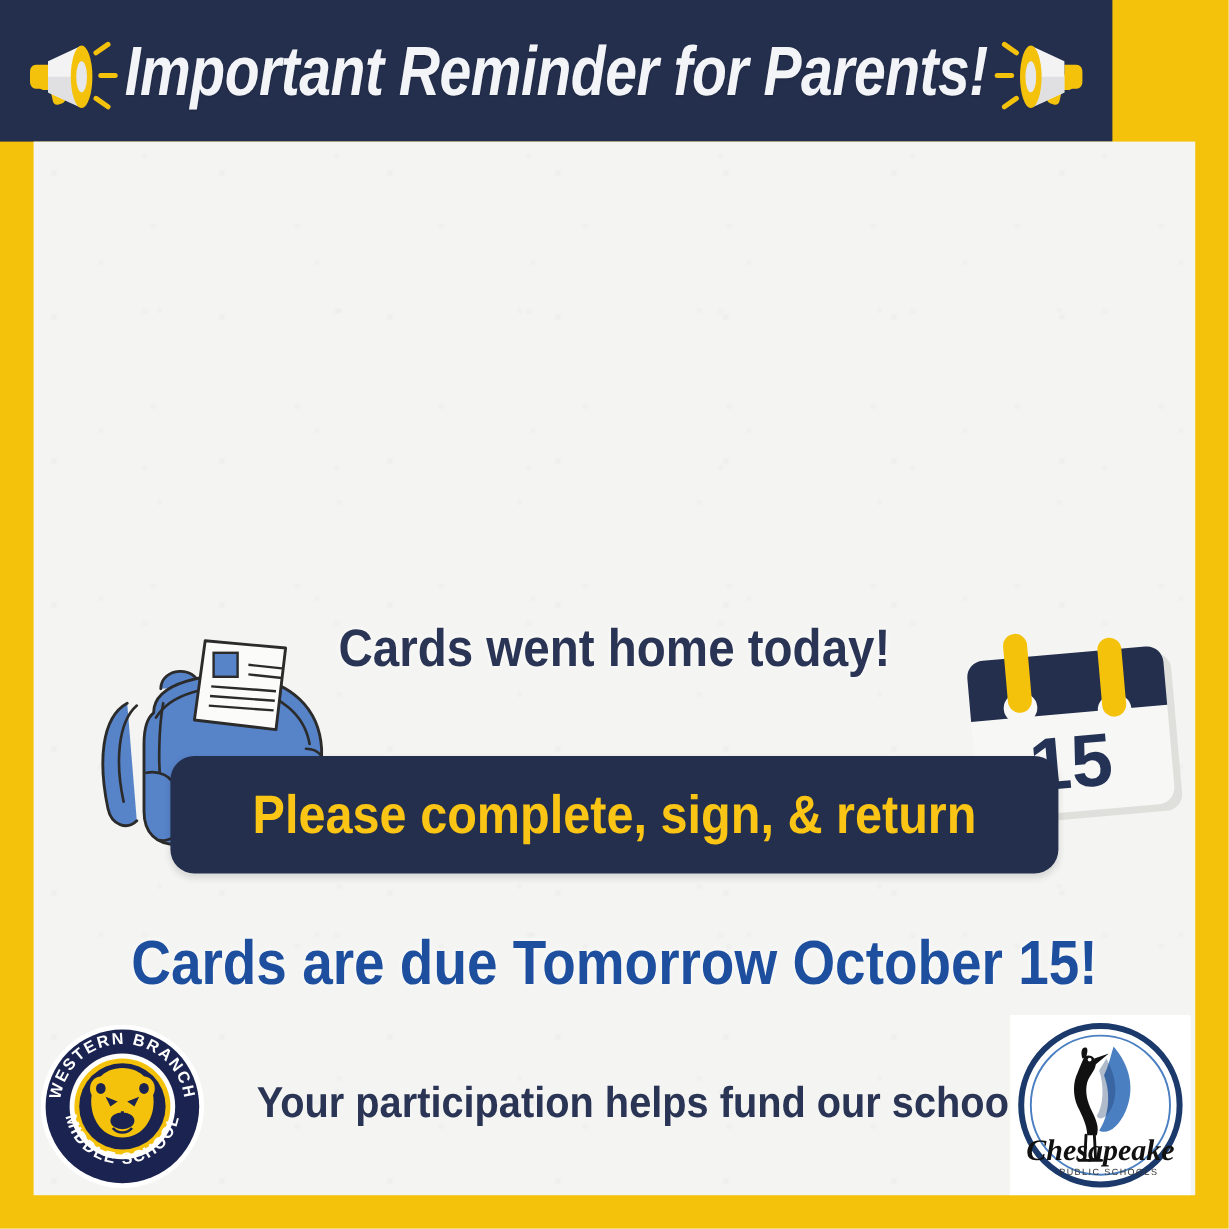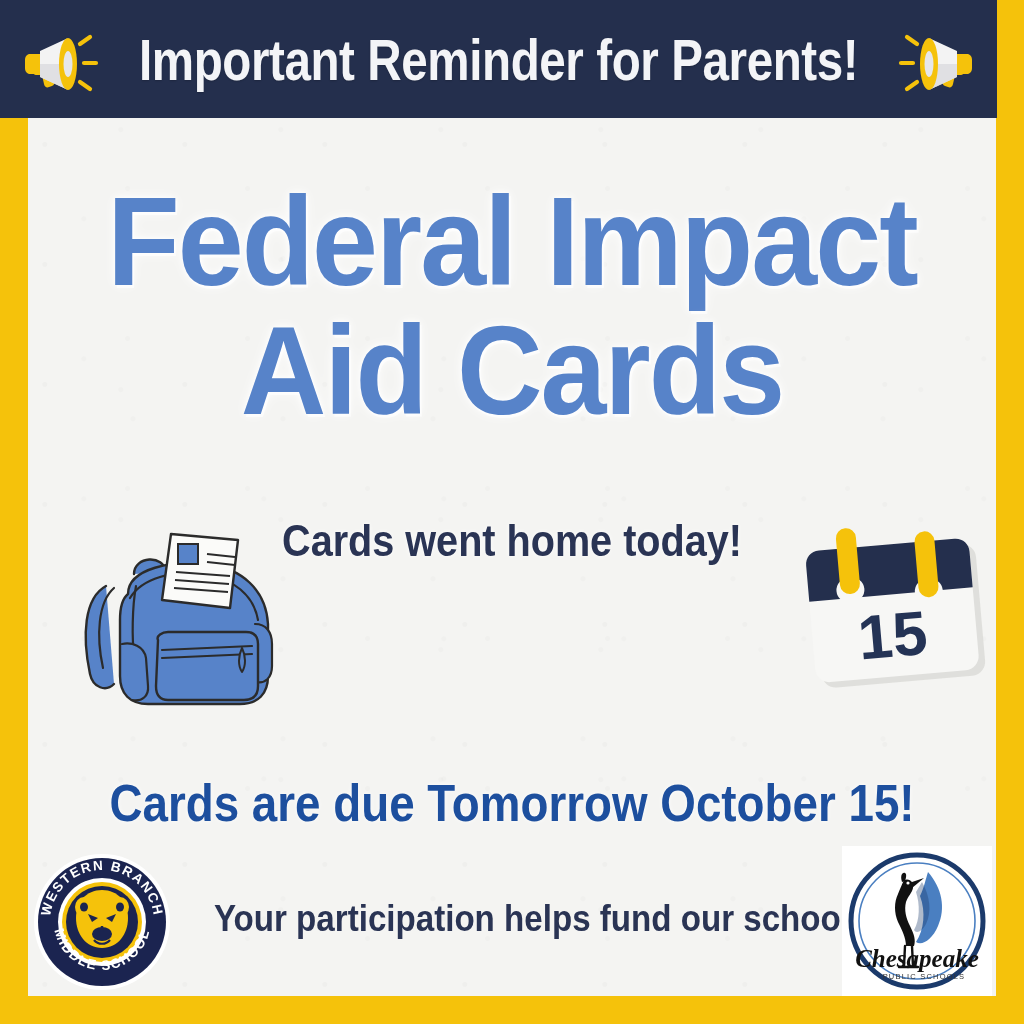--- a/index.html
+++ b/index.html
@@ -10,24 +10,25 @@
   }
   .flyer{
     position:relative;
     width:1024px;height:1024px;
     background:#f5c20b;
     overflow:hidden;
   }
 
   
   .header-band{
-    position:absolute;left:0;top:0;width:997px;height:118px;
+    position:absolute;left:0;top:0;width:927px;height:118px;
     background:#242f4d;
     display:flex;align-items:center;justify-content:center;
     overflow:hidden;
+    font-style:italic;
   }
   .header-title{
     font-size:58px;
     font-weight:bold;
     color:#f3f4f7;
     letter-spacing:-0.5px;
     transform:scaleX(0.82);
     transform-origin:center center;
     white-space:nowrap;
     text-shadow:0 1px 2px rgba(0,0,0,0.18);
@@ -172,24 +173,20 @@
           <line x1="66" y1="37" x2="78" y2="37"></line>
           <line x1="62" y1="56" x2="72" y2="63"></line>
         </g>
       </svg>
     </span>
   </div>
 
   <div class="inner">
     <div class="paper-tex"></div>
 
-    <div class="title-wrap">
-      <span class="title-line l1">Federal Impact</span>
-      <span class="title-line l2">Aid Cards</span>
-    </div>
 
     <div class="backpack">
       <svg viewBox="0 0 230 205" width="230" height="205" aria-hidden="true">
         <g stroke="#2b2b2b" stroke-width="2.4" stroke-linejoin="round" stroke-linecap="round" fill="none">
 
           <path d="M36 70 C14 82 12 120 20 158 C23 172 36 176 44 168" fill="#5783c9"></path>
           <path d="M44 72 C28 86 26 120 33 152" stroke-width="2.2" fill="none"></path>
 
           <path d="M64 58 C64 40 94 38 96 56" fill="#5783c9"></path>
 
@@ -242,20 +239,23 @@
             <rect x="130" y="28" width="20" height="66" rx="10" fill="#f5c20b"></rect>
           </g>
 
           <text x="100" y="150" font-family="'Liberation Sans', sans-serif" font-size="62" font-weight="bold" fill="#243355" text-anchor="middle">15</text>
         </g>
       </svg>
     </div>
 
     <div class="subtitle">Cards went home today!</div>
 
+    <div class="cta-banner">
+      <span class="cta-text">Please complete, sign, &amp; return</span>
+    </div>
 
     <div class="due-line">Cards are due Tomorrow October 15!</div>
 
     <div class="footer-row">
 
       <div class="wb-logo">
         <svg viewBox="0 0 140 140" width="140" height="140" aria-hidden="true">
           <defs>
             <path id="arcTop" d="M18,70 A52,52 0 0 1 122,70"></path>
             <path id="arcBot" d="M22,70 A48,48 0 0 0 118,70"></path>

